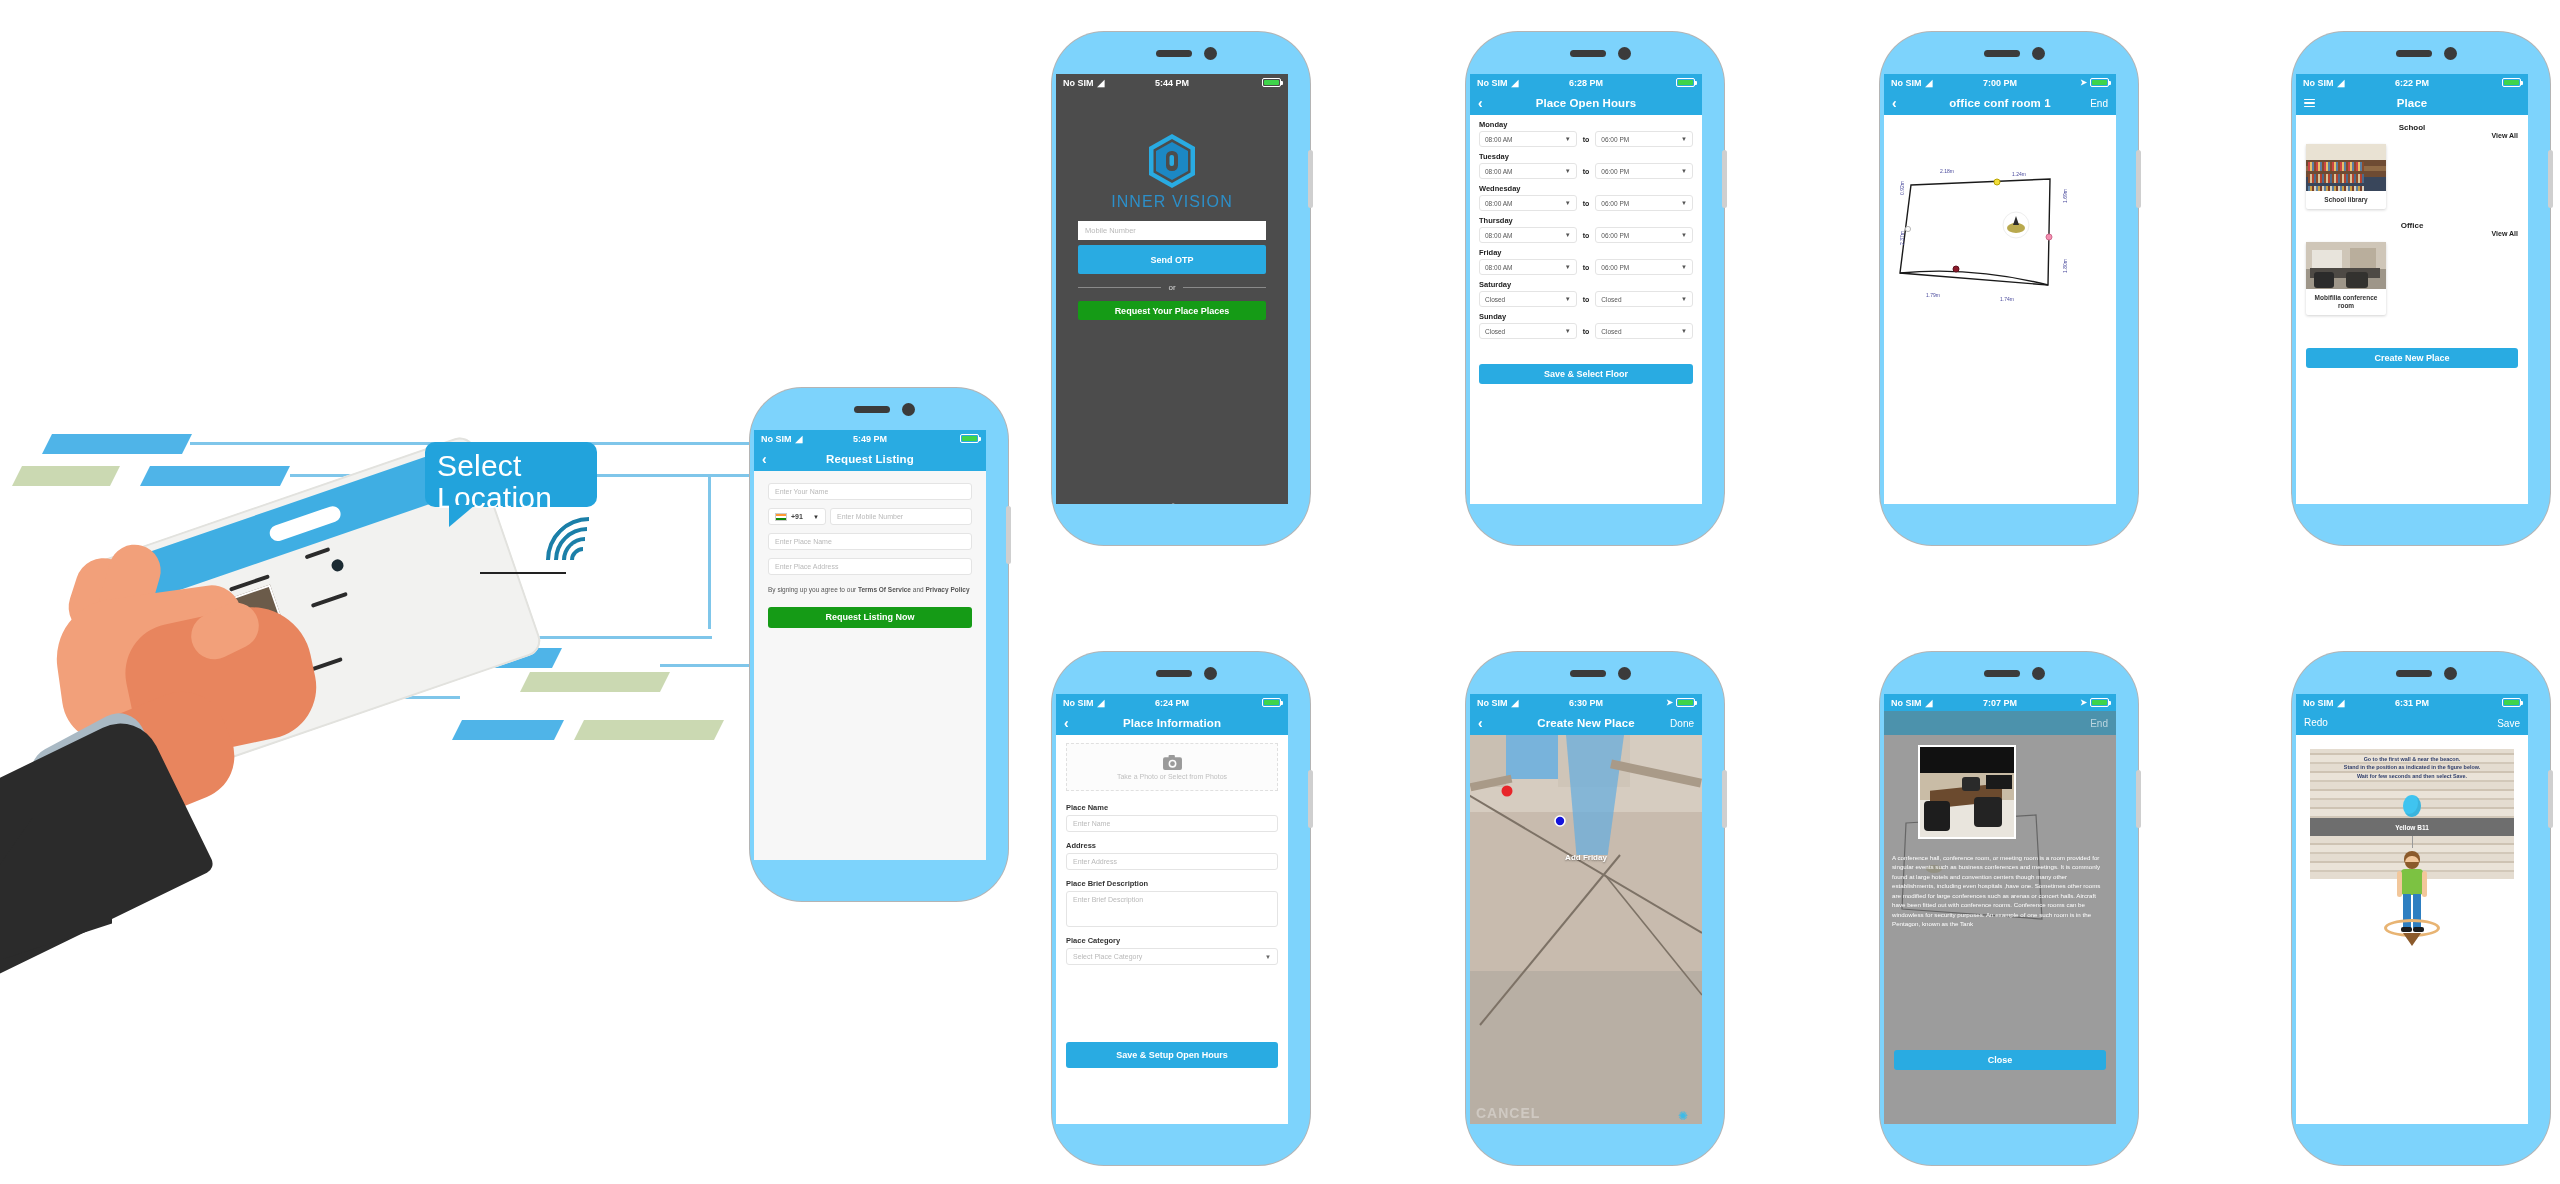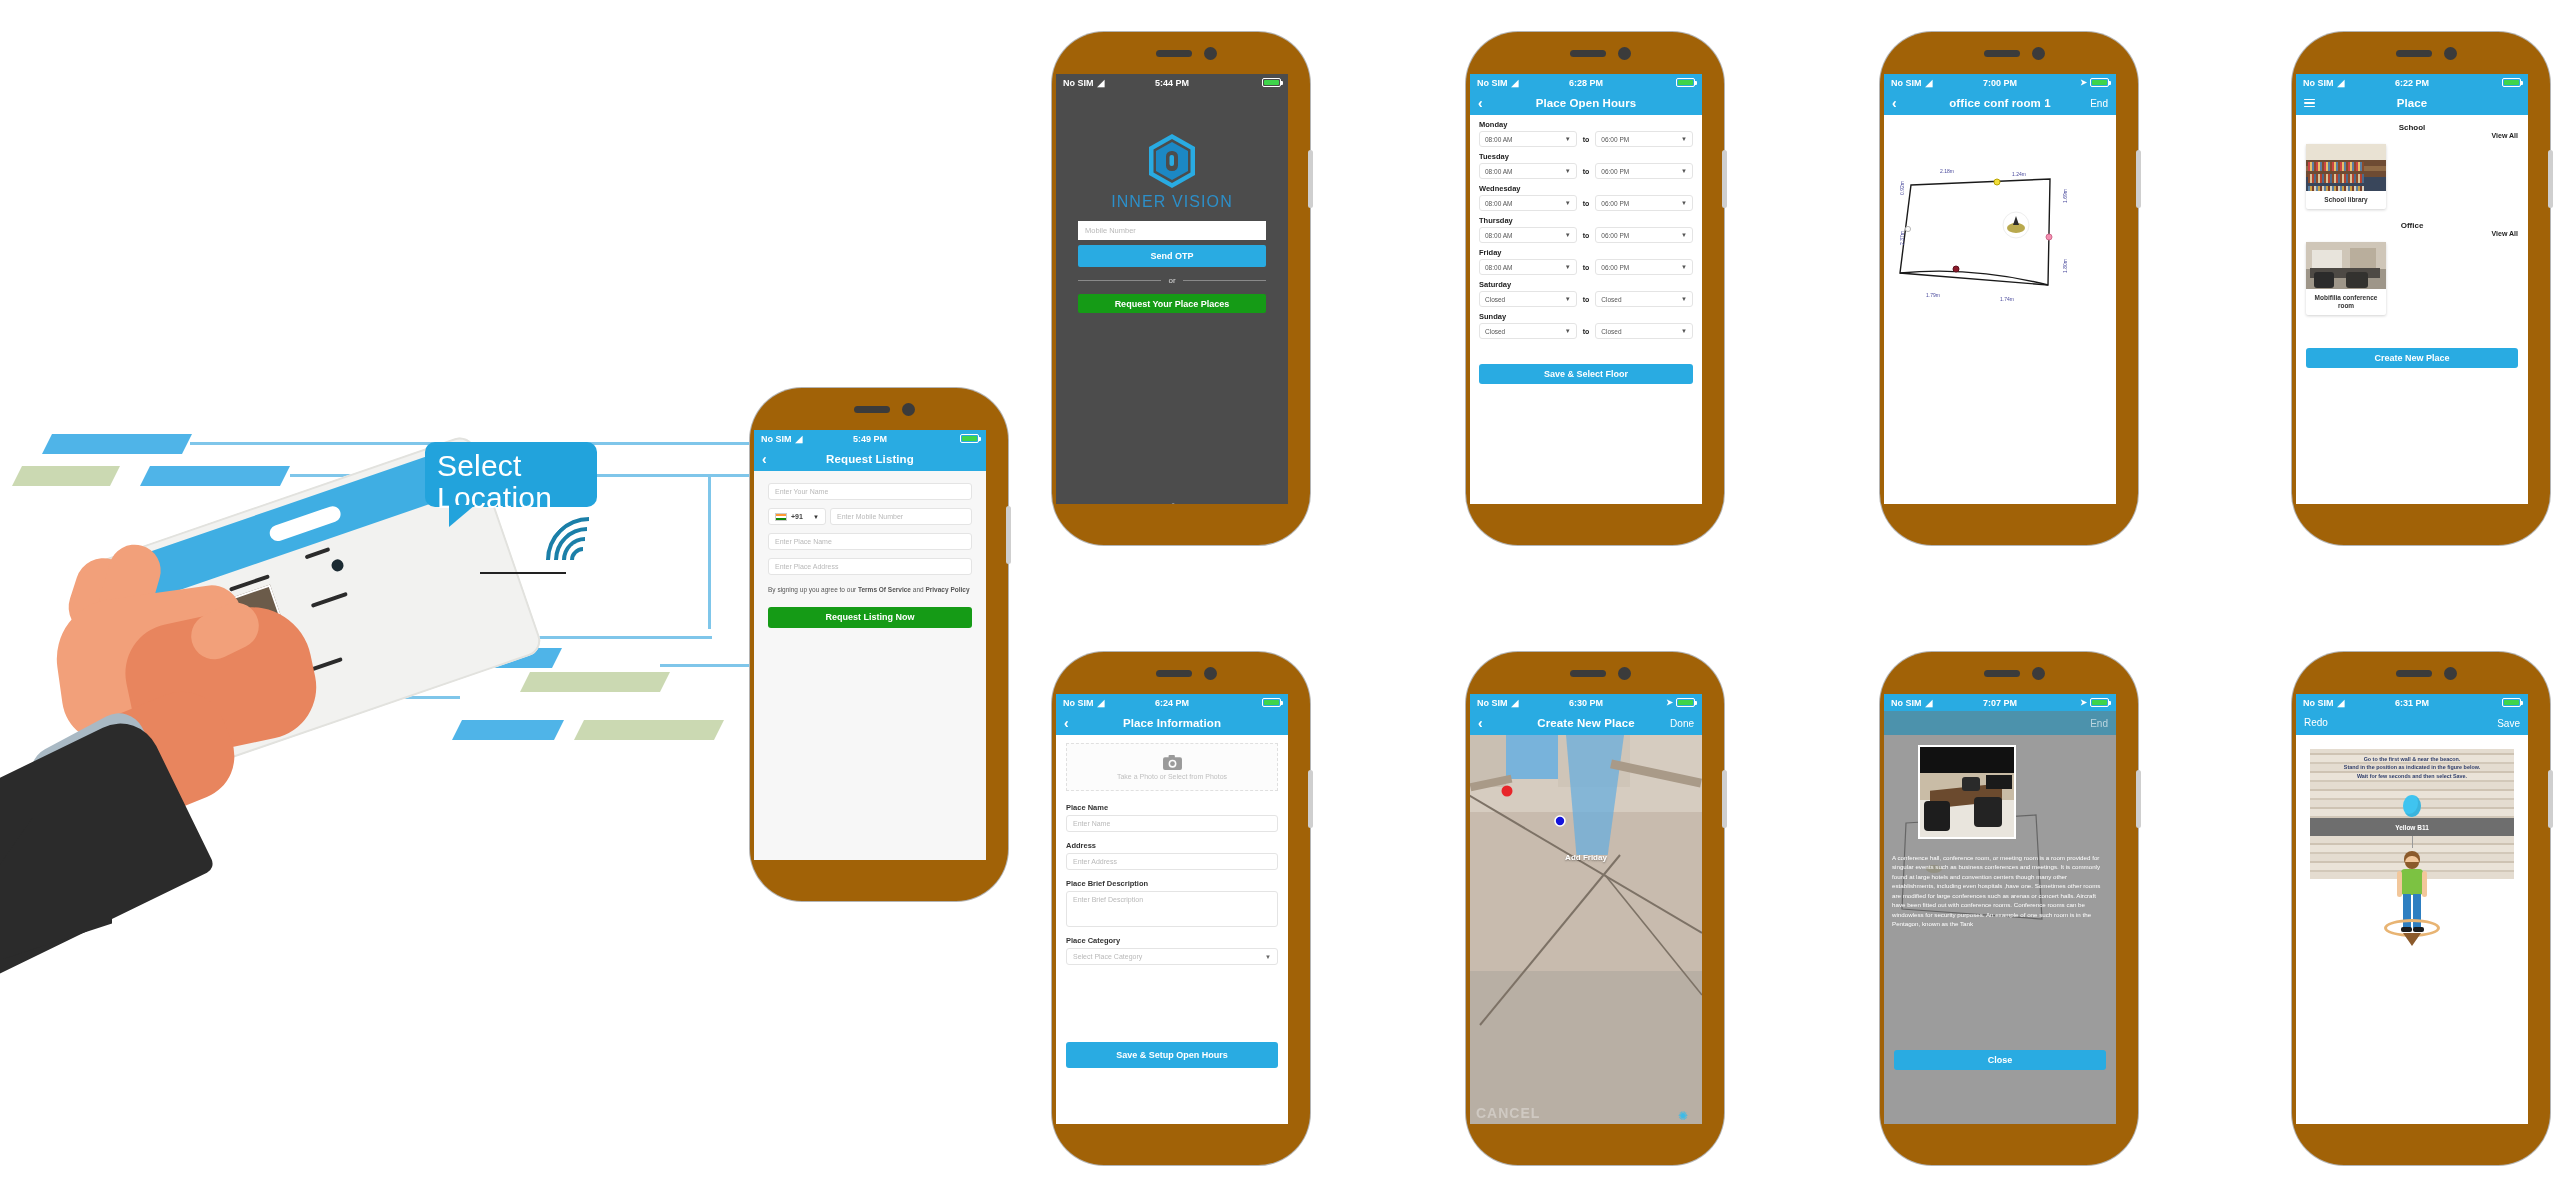--- a/index.html
+++ b/index.html
@@ -57,21 +57,21 @@
 
   .hand { position: absolute; left: 0px; top: 130px; width: 470px; height: 560px; }
   .skin  { position:absolute; background:#F2A07A; }
   .skin2 { position:absolute; background:#E8855E; }
   .cuff  { position:absolute; background:#A9B9C4; }
   .sleeve{ position:absolute; background:#2B2B2B; }
 
   
   .phone {
     position: absolute;
-    background: #a16207;
+    background: #7dd3fc;
     border-radius: 52px;
     box-shadow: 0 0 0 1px #b4b4b4;
   }
   .phone .screen { position:absolute; background:#fff; overflow:hidden; }
   .phone .speaker {
     position:absolute; background:#3b3b3b; border-radius:4px; height:7px;
   }
   .phone .camdot { position:absolute; width:13px;height:13px;border-radius:50%;background:#3b3b3b;}
   .phone .sidebtn { position:absolute; right:-3px; width:5px; border-radius:3px; background:#CFCFCF;}
 
@@ -282,21 +282,21 @@
               <polygon points="50,12 87,33 87,79 50,100 13,79 13,33" fill="#4C4C4C"></polygon>
               <polygon points="50,18 82,36 82,76 50,94 18,76 18,36" fill="#1C88C4"></polygon>
               <rect x="38" y="36" width="24" height="40" rx="11" fill="#4C4C4C"></rect>
               <rect x="45" y="44" width="9" height="22" rx="4" fill="#29ABE2"></rect>
             </svg>
           </div>
           <div style="text-align:center; color:#2C8FC9; font-size:16px; letter-spacing:1.1px; margin:4px 0 10px;">INNER VISION</div>
           <div style="background:#fff; height:19px; display:flex; align-items:center; padding:0 7px; font-size:7.5px; color:#B9B9B9; margin-bottom:5px;">
             <span>Mobile Number</span>
           </div>
-          <div class="btn blue" style="height:22px; border-radius:2px;">Send OTP</div>
+          <div class="btn blue" style="height:29px; border-radius:2px;">Send OTP</div>
           <div style="display:flex; align-items:center; gap:7px; margin:9px 0;">
             <div style="flex:1;height:1px;background:#8a8a8a;"></div>
             <div style="color:#ddd;font-size:8px;">or</div>
             <div style="flex:1;height:1px;background:#8a8a8a;"></div>
           </div>
           <div class="btn green" style="height:19px; border-radius:2px;">Request Your Place Places</div>
         </div>
         <div style="position:absolute; left:0; right:0; bottom:11px; text-align:center; color:#C7C7C7; font-size:6.5px;">Inner Vision © 2018 | v1.0</div>
       </div>
     </div>

